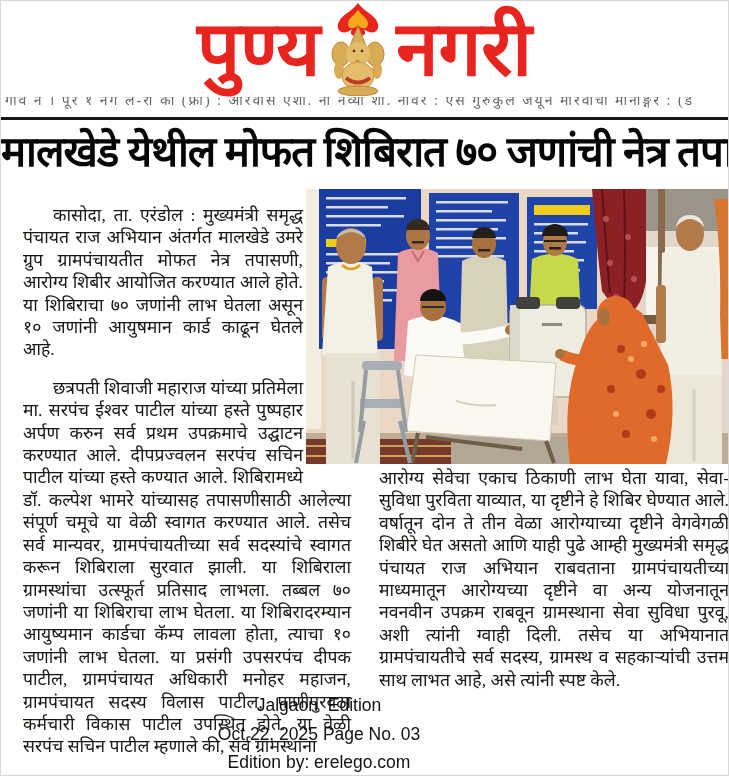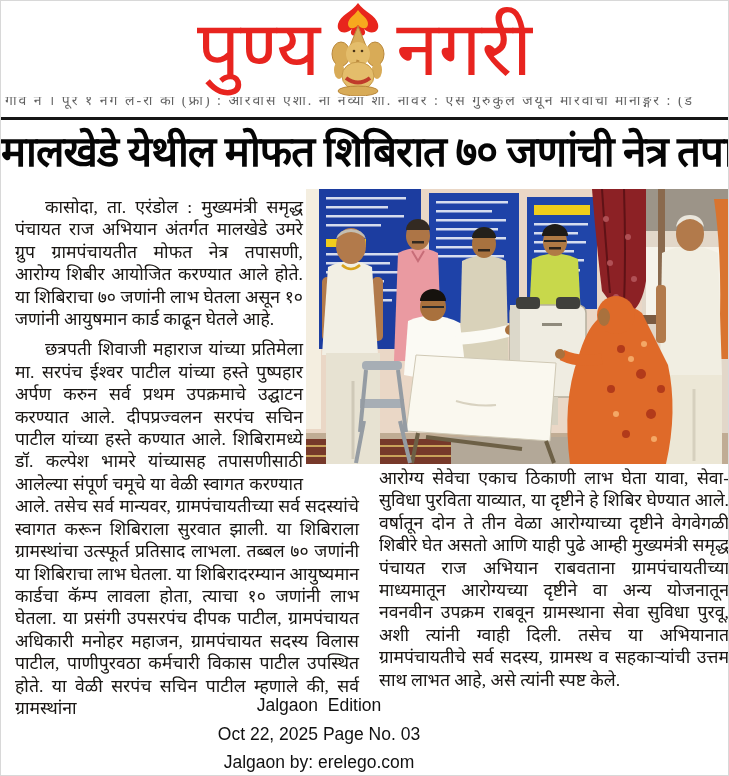--- a/index.html
+++ b/index.html
@@ -9,21 +9,21 @@
     background:#ffffff; overflow:hidden;
     border:1px solid #d8d8d8;
     font-family:"Liberation Serif", serif;
   }
   
   .masthead {
     position:absolute; top:0; left:0; width:100%; height:96px;
     display:flex; align-items:center; justify-content:center; gap:6px;
   }
   .masthead-word {
-    color:#e8241f; font-weight:normal; font-size:76px; line-height:92px;
+    color:#e8241f; font-weight:bold; font-size:76px; line-height:92px;
     letter-spacing:0px; font-family:"Liberation Serif", serif;
   }
   .ganesha { width:64px; height:94px; flex:0 0 auto; }
   
   .ticker {
     position:absolute; top:96px; left:4px; width:721px; height:17px;
     overflow:hidden; color:#3c3c3c; opacity:.8;
   }
   .ticker-inner {
     display:block; transform:translateY(-7px);
@@ -36,21 +36,21 @@
     position:absolute; top:120px; left:0; width:729px; height:64px;
     font-size:42px; line-height:62px; font-weight:bold; color:#050505;
     text-align:center; letter-spacing:-1px; white-space:nowrap;
   }
   
   .body-text {
     font-size:17.6px; line-height:22.4px; text-align:justify; color:#191613;
   }
   .col-left { position:absolute; left:6px; top:187px; width:360px; }
   .photo-spacer { float:right; width:64px; height:298px; }
-  .col-left p { margin:8px; text-indent:30px; }
+  .col-left p { margin:16px; text-indent:30px; }
   .col-right { position:absolute; left:378px; top:466px; width:350px; }
   .col-right p { margin:0; }
   
   .photo-frame {
     position:absolute; left:305px; top:188px; width:424px; height:275px;
     overflow:hidden; background:#ead7c6;
   }
   .photo-frame svg { display:block; width:100%; height:100%; }
   
   .footer {
@@ -240,16 +240,16 @@
     <p>छत्रपती शिवाजी महाराज यांच्या प्रतिमेला मा. सरपंच ईश्वर पाटील यांच्या हस्ते पुष्पहार अर्पण करुन सर्व प्रथम उपक्रमाचे उद्घाटन करण्यात आले. दीपप्रज्वलन सरपंच सचिन पाटील यांच्या हस्ते कण्यात आले. शिबिरामध्ये डॉ. कल्पेश भामरे यांच्यासह तपासणीसाठी आलेल्या संपूर्ण चमूचे या वेळी स्वागत करण्यात आले. तसेच सर्व मान्यवर, ग्रामपंचायतीच्या सर्व सदस्यांचे स्वागत करून शिबिराला सुरवात झाली. या शिबिराला ग्रामस्थांचा उत्स्फूर्त प्रतिसाद लाभला. तब्बल ७० जणांनी या शिबिराचा लाभ घेतला. या शिबिरादरम्यान आयुष्यमान कार्डचा कॅम्प लावला होता, त्याचा १० जणांनी लाभ घेतला. या प्रसंगी उपसरपंच दीपक पाटील, ग्रामपंचायत अधिकारी मनोहर महाजन, ग्रामपंचायत सदस्य विलास पाटील, पाणीपुरवठा कर्मचारी विकास पाटील उपस्थित होते. या वेळी सरपंच सचिन पाटील म्हणाले की, सर्व ग्रामस्थांना</p>
   </div>
 
   <div class="col-right body-text">
     <p>आरोग्य सेवेचा एकाच ठिकाणी लाभ घेता यावा, सेवा-सुविधा पुरविता याव्यात, या दृष्टीने हे शिबिर घेण्यात आले. वर्षातून दोन ते तीन वेळा आरोग्याच्या दृष्टीने वेगवेगळी शिबीरे घेत असतो आणि याही पुढे आम्ही मुख्यमंत्री समृद्ध पंचायत राज अभियान राबवताना ग्रामपंचायतीच्या माध्यमातून आरोग्यच्या दृष्टीने वा अन्य योजनातून नवनवीन उपक्रम राबवून ग्रामस्थाना सेवा सुविधा पुरवू, अशी त्यांनी ग्वाही दिली. तसेच या अभियानात ग्रामपंचायतीचे सर्व सदस्य, ग्रामस्थ व सहकाऱ्यांची उत्तम साथ लाभत आहे, असे त्यांनी स्पष्ट केले.</p>
   </div>
 
   <div class="footer">
     <div class="footer-line">Jalgaon  Edition</div>
     <div class="footer-line">Oct 22, 2025 Page No. 03</div>
-    <div class="footer-line">Jalgaon by: erelego.com</div>
+    <div class="footer-line">Edition by: erelego.com</div>
   </div>
 
 </div>
 
 </body></html>

